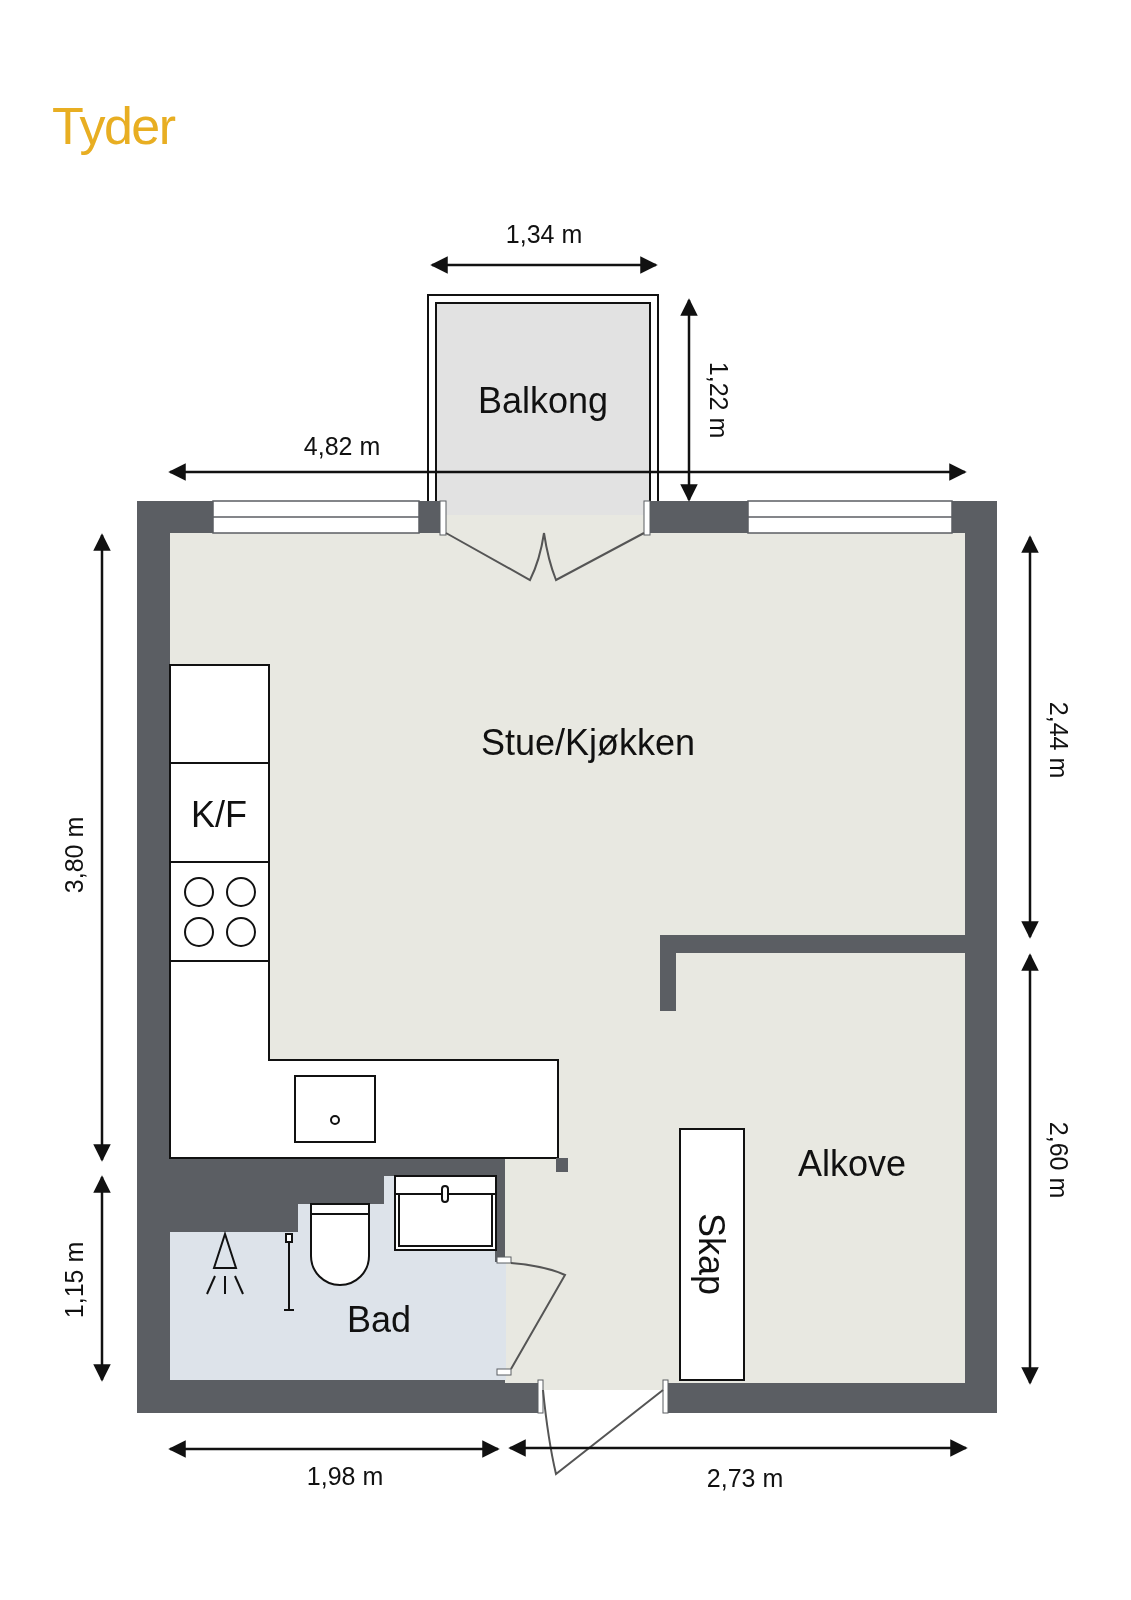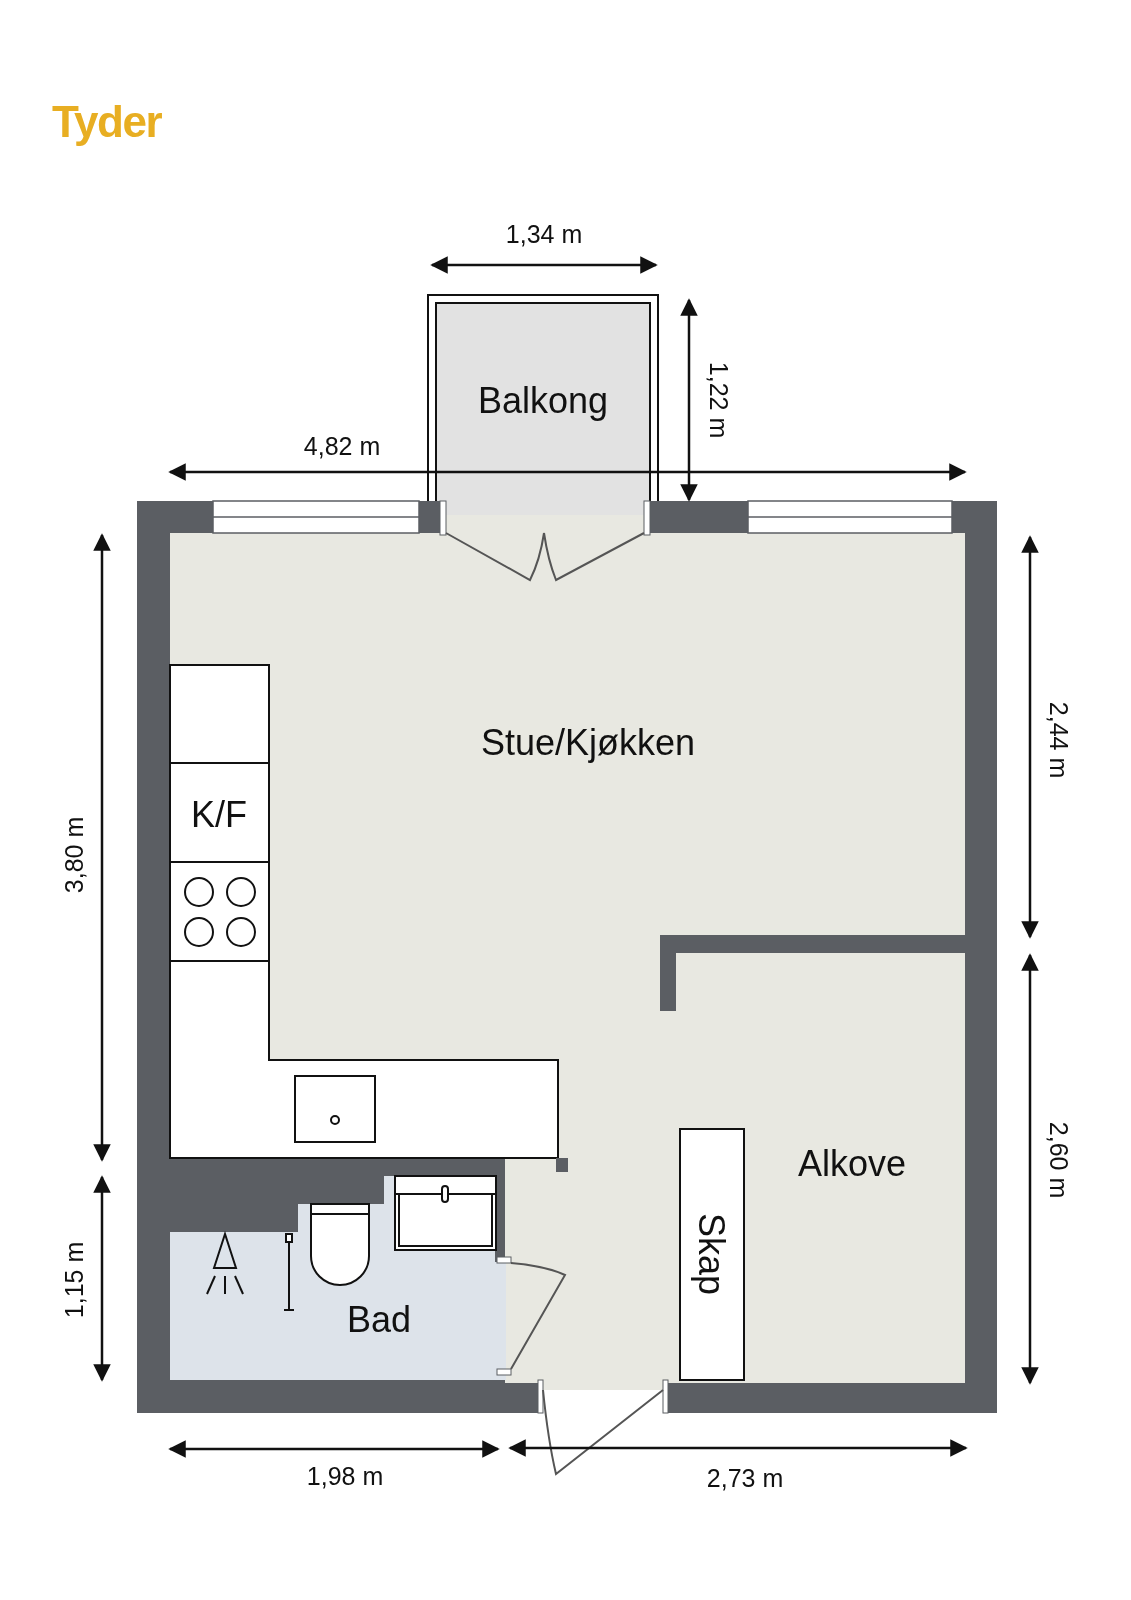--- a/index.html
+++ b/index.html
@@ -1,17 +1,17 @@
 <!DOCTYPE html>
 <html><head>
   <meta charset="utf-8">
   <style>
     html, body { margin: 0; padding: 0; background: #ffffff; }
     body { width: 1131px; height: 1600px; position: relative; overflow: hidden; font-family: "Liberation Sans", sans-serif; }
-    .logo { position: absolute; left: 52px; top: 100px; font-family: "Liberation Sans", sans-serif; font-weight: bold; font-size: 44px; letter-spacing: -1.5px; color: #e8ae22; line-height: 1; }
+    .logo { position: absolute; left: 52px; top: 100px; font-family: "Liberation Sans", sans-serif; font-weight: normal; font-size: 52px; letter-spacing: -1.5px; color: #e8ae22; line-height: 1; }
     svg.plan { position: absolute; left: 0; top: 0; }
     .lbl { font-family: "Liberation Sans", sans-serif; fill: #111; }
     .room { font-size: 36px; }
     .dim { font-size: 25px; }
   </style>
 </head>
 <body>
 
 <div class="logo">Tyder</div>
 

